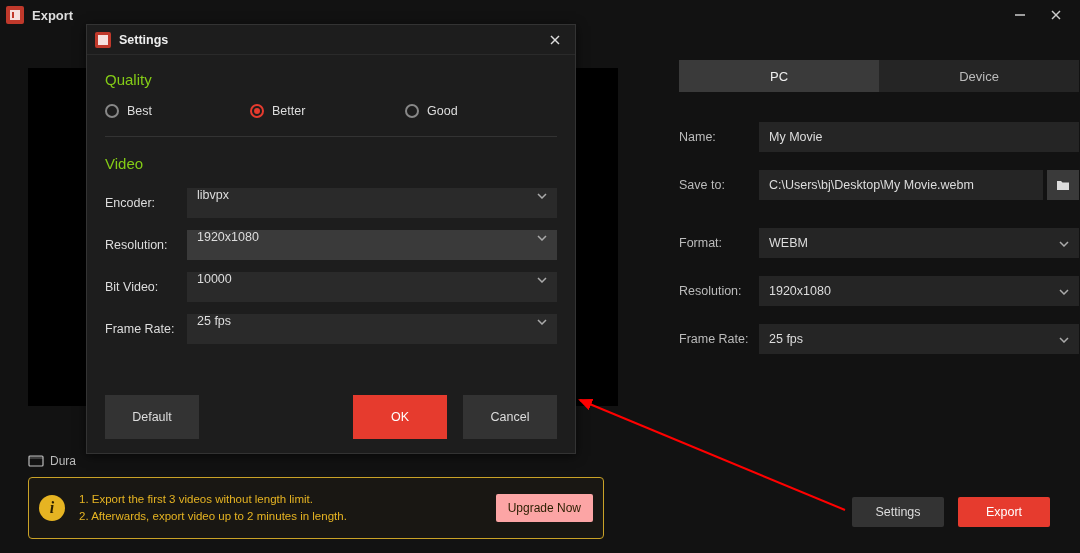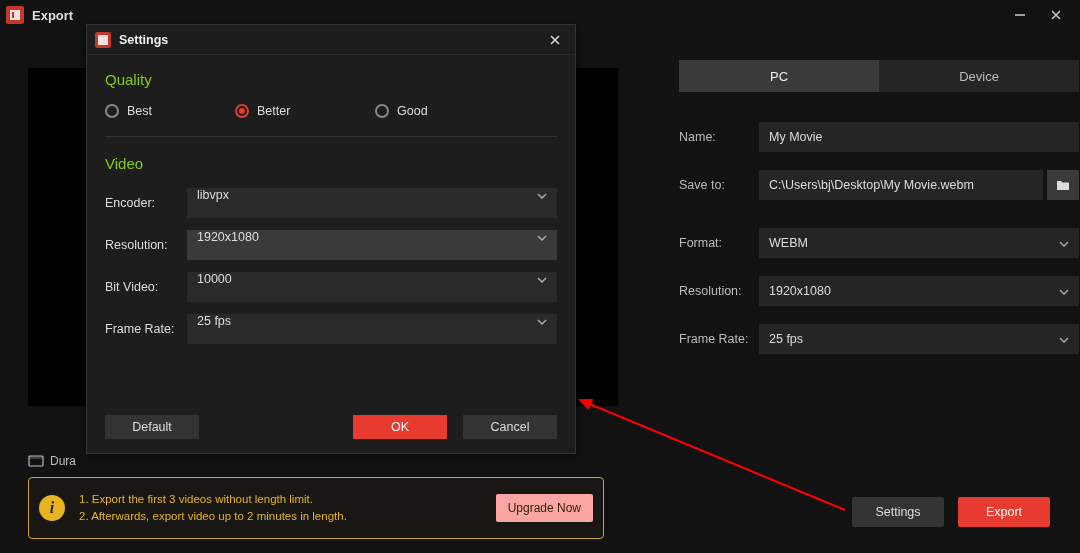--- a/index.html
+++ b/index.html
@@ -52,35 +52,35 @@
   
   .dialog { position: absolute; left: 86px; top: 24px; width: 490px; height: 430px; background: #1d1d1d; border: 1px solid #333; box-shadow: 0 2px 10px rgba(0,0,0,0.6); z-index: 10; }
   .dialog .d-titlebar { height: 30px; display: flex; align-items: center; padding: 0 8px; border-bottom: 1px solid #2a2a2a; }
   .dialog .d-titlebar .d-icon { width: 16px; height: 16px; background: #c0392b; border-radius: 2px; margin-right: 8px; display:flex; align-items:center; justify-content:center;}
   .dialog .d-titlebar .d-icon svg { width:10px; height:10px;}
   .dialog .d-titlebar .d-title { font-size: 12.5px; font-weight: 600; color: #eee; }
   .dialog .d-titlebar .d-close { margin-left: auto; width: 24px; height: 24px; display: flex; align-items: center; justify-content: center; cursor: pointer; }
   .dialog .d-titlebar .d-close svg { width: 12px; height: 12px; stroke: #ddd; }
   .dialog .d-body { padding: 16px 18px 0 18px; }
   .section-title { font-size: 15px; color: #84cc16; margin-bottom: 16px; }
-  .radio-row { display: flex; gap: 0; margin-bottom: 18px; text-align: center; }
+  .radio-row { display: flex; gap: 15px; margin-bottom: 18px; text-align: center; }
   .radio-row .radio-opt { display: flex; align-items: center; gap: 8px; font-size: 12.5px; color: #ddd; cursor: pointer; }
   .radio-row .radio-opt:nth-child(1){ width:130px; }
   .radio-row .radio-opt:nth-child(2){ width:140px; }
   .radio { width: 14px; height: 14px; border-radius: 50%; border: 2px solid #888; display: flex; align-items: center; justify-content: center; }
   .radio.checked { border-color: #e63b2e; }
   .radio.checked::after { content: ""; width: 6px; height: 6px; border-radius: 50%; background: #e63b2e; }
   .hr { height: 1px; background: #333; margin: 0 0 18px 0; }
   .d-field-row { display: flex; align-items: center; margin-bottom: 12px; }
   .d-field-row .d-lbl { width: 82px; font-size: 12.5px; color: #ddd; }
   .d-field-row .d-select { flex: 1; background: #2a2a2a; height: 30px; display: flex; align-items: flex-start; padding: 0 10px; font-size: 12.5px; color: #ddd; position: relative; cursor: pointer; }
   .d-field-row .d-select.hover { background: #3a3a3a; }
   .d-field-row .d-select .caret { position: absolute; right: 10px; }
   .dialog .d-footer { position: absolute; left: 18px; right: 18px; bottom: 14px; display: flex; }
-  .dialog .d-footer .f-btn { height: 24px; width: 94px; display: flex; align-items: center; justify-content: center; font-size: 12.5px; cursor: pointer; }
+  .dialog .d-footer .f-btn { height: 44px; width: 94px; display: flex; align-items: center; justify-content: center; font-size: 12.5px; cursor: pointer; }
   .dialog .d-footer .default-btn { background: #333; color: #ddd; }
   .dialog .d-footer .ok-btn { background: #e63b2e; color: #fff; margin-left: auto; }
   .dialog .d-footer .cancel-btn { background: #333; color: #ddd; margin-left: 16px; }
 
   
   .arrow-svg { position: absolute; left: 0; top: 0; width: 1080px; height: 553px; pointer-events: none; z-index: 20; }
 </style>
 </head>
 <body>
 

